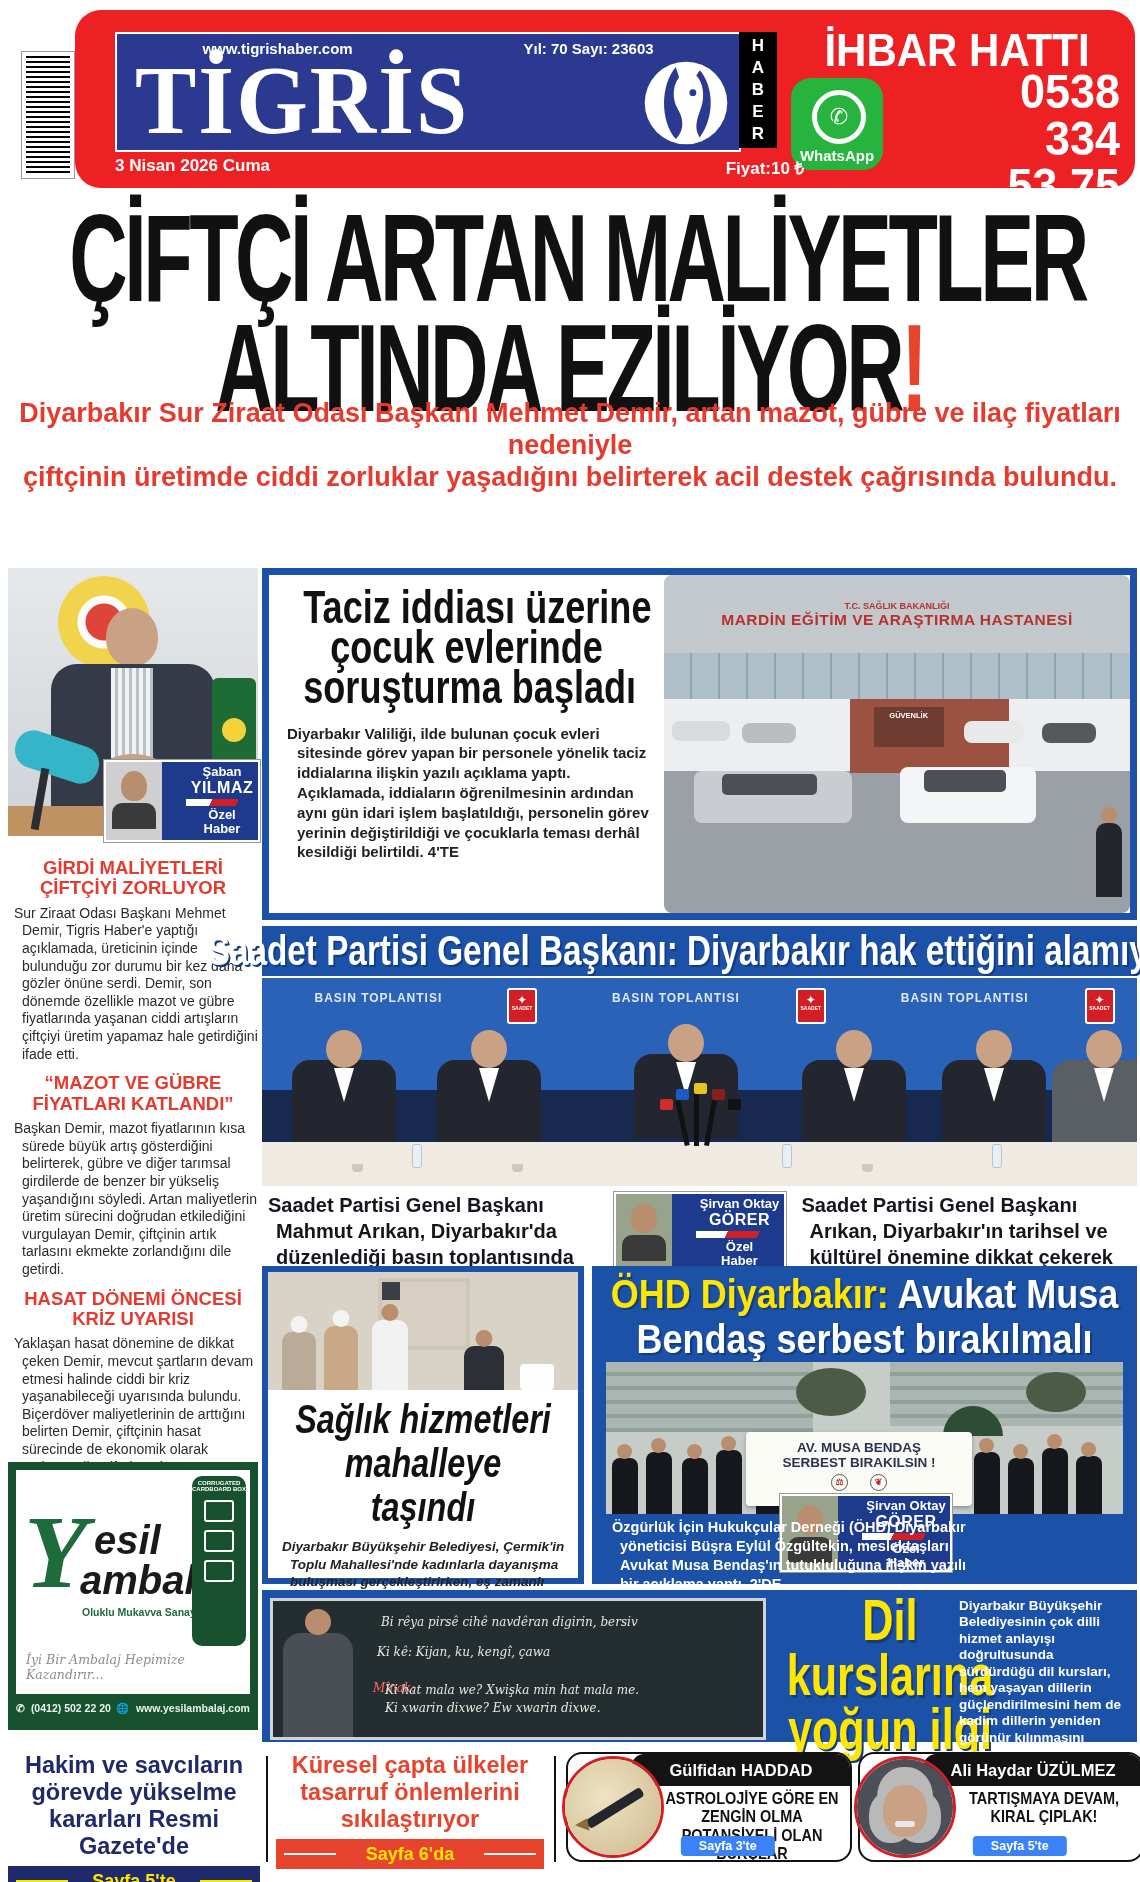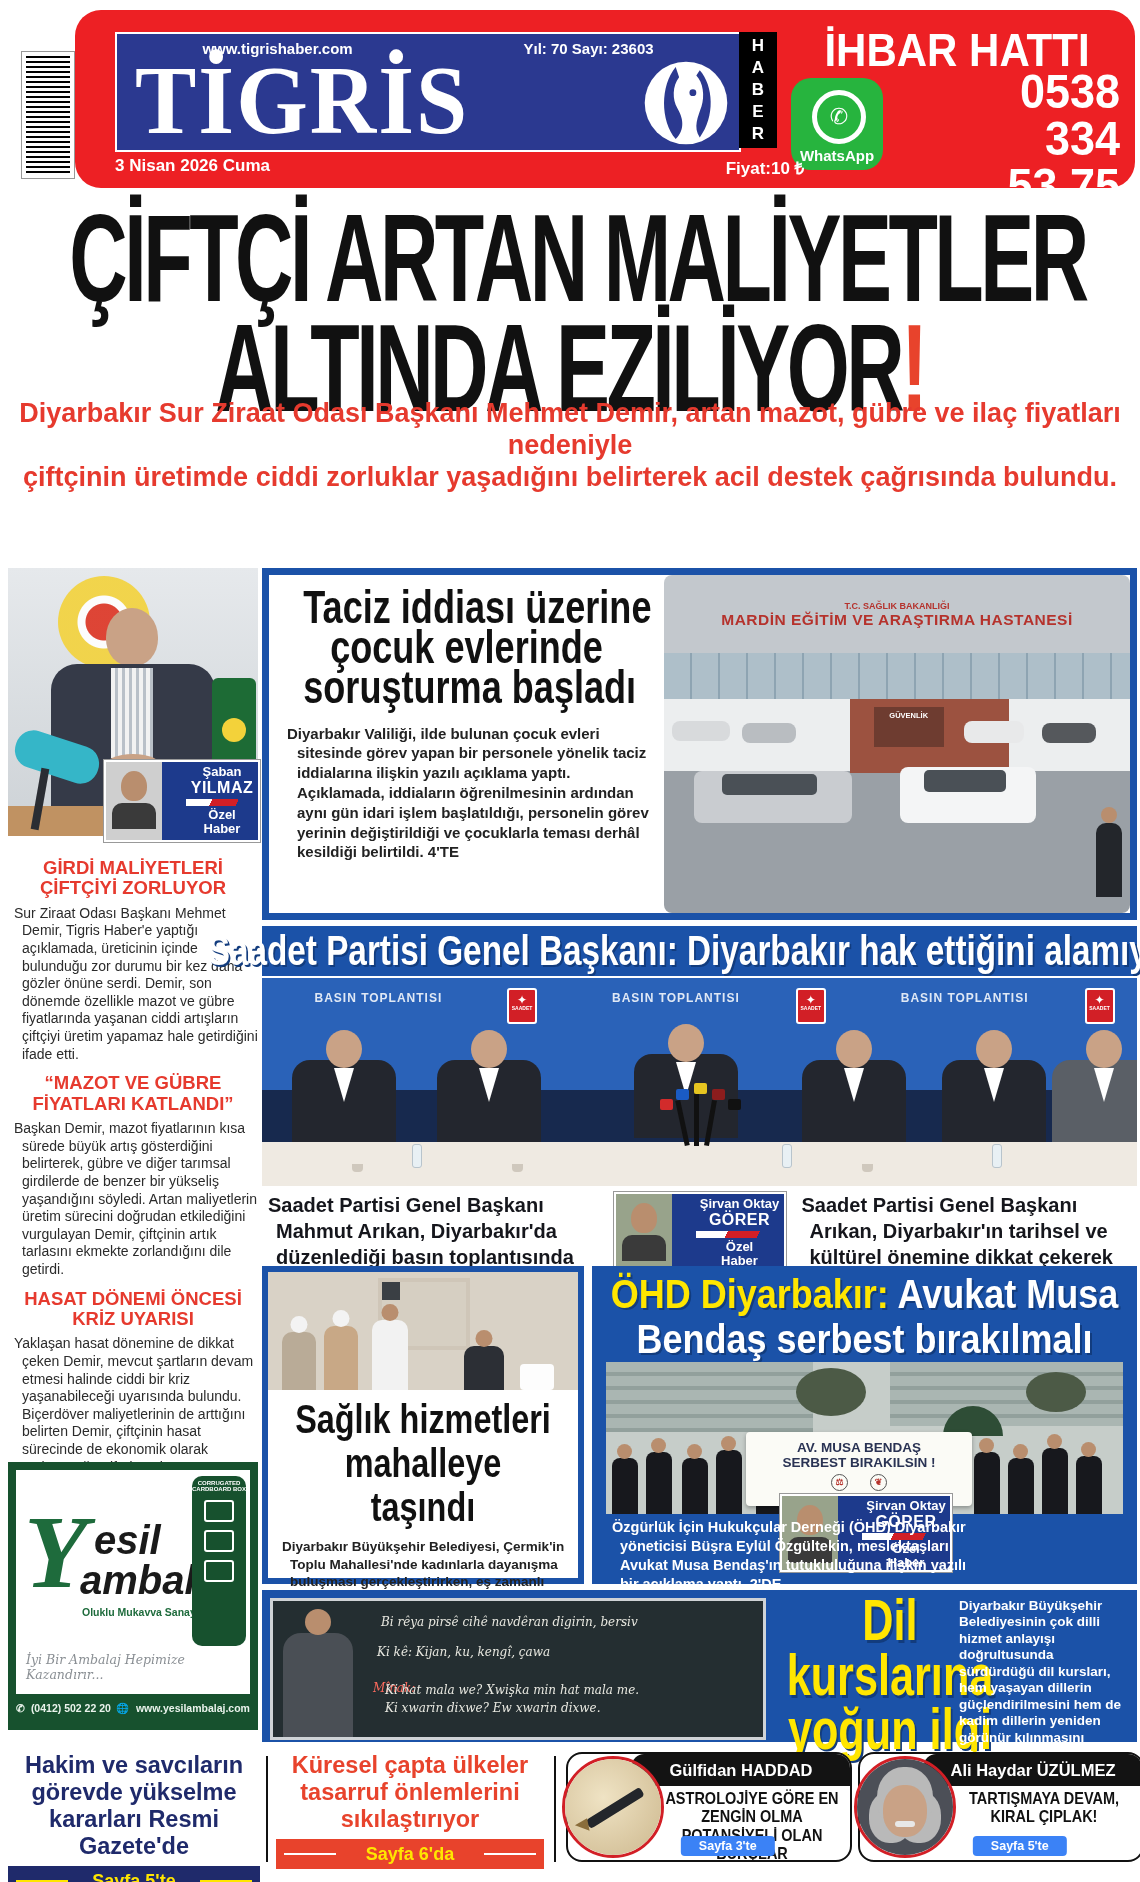--- a/index.html
+++ b/index.html
@@ -129,21 +129,21 @@
   .micflag{position:absolute;width:13px;height:11px;border-radius:2px;}
   .cup{position:absolute;bottom:14px;width:11px;height:8px;border-radius:0 0 4px 4px;background:#cfc8bd;}
   .bottle{position:absolute;bottom:18px;width:8px;height:22px;border-radius:3px;background:#e8f0f4;border:1px solid #b8c4cc;}
 
   .saadet-row{position:absolute;left:262px;top:1192px;width:875px;display:flex;gap:10px;}
   .s-txt{flex:1;font-size:20px;font-weight:bold;color:#15161c;line-height:1.3;padding-left:14px;text-indent:-8px;}
   .badge-sirvan{width:168px;height:76px;flex:0 0 auto;}
 
   
   .saglik{position:absolute;left:262px;top:1266px;width:322px;height:318px;border:6px solid #1b52a8;
-          box-sizing:border-box;background:#fff;}
+          box-sizing:border-box;background:#fff;font-style:italic;}
   .sg-photo{position:relative;width:100%;height:118px;background:#d9d2c6;overflow:hidden;}
   .sg-win{position:absolute;left:110px;top:6px;width:84px;height:64px;background:#3a3f44;
           border:4px solid #cfc6b8;
           background-image:linear-gradient(90deg,transparent 0 18px,#d6cfc2 18px 21px),
                            linear-gradient(transparent 0 18px,#d6cfc2 18px 21px);}
   .fig{position:absolute;border-radius:10px 10px 0 0;}
   .fig::before{content:"";position:absolute;left:50%;transform:translateX(-50%);top:-16px;width:17px;height:17px;border-radius:50%;background:#b98e6e;}
   .fig.scarf::before{background:#f3f3f3;}
   .chair{position:absolute;right:24px;bottom:0;width:34px;height:26px;background:#fdfdfd;border-radius:4px;}
   .sg-hl{font-weight:bold;color:#111;font-size:36px;line-height:1.0;text-align:center;margin-top:8px;

